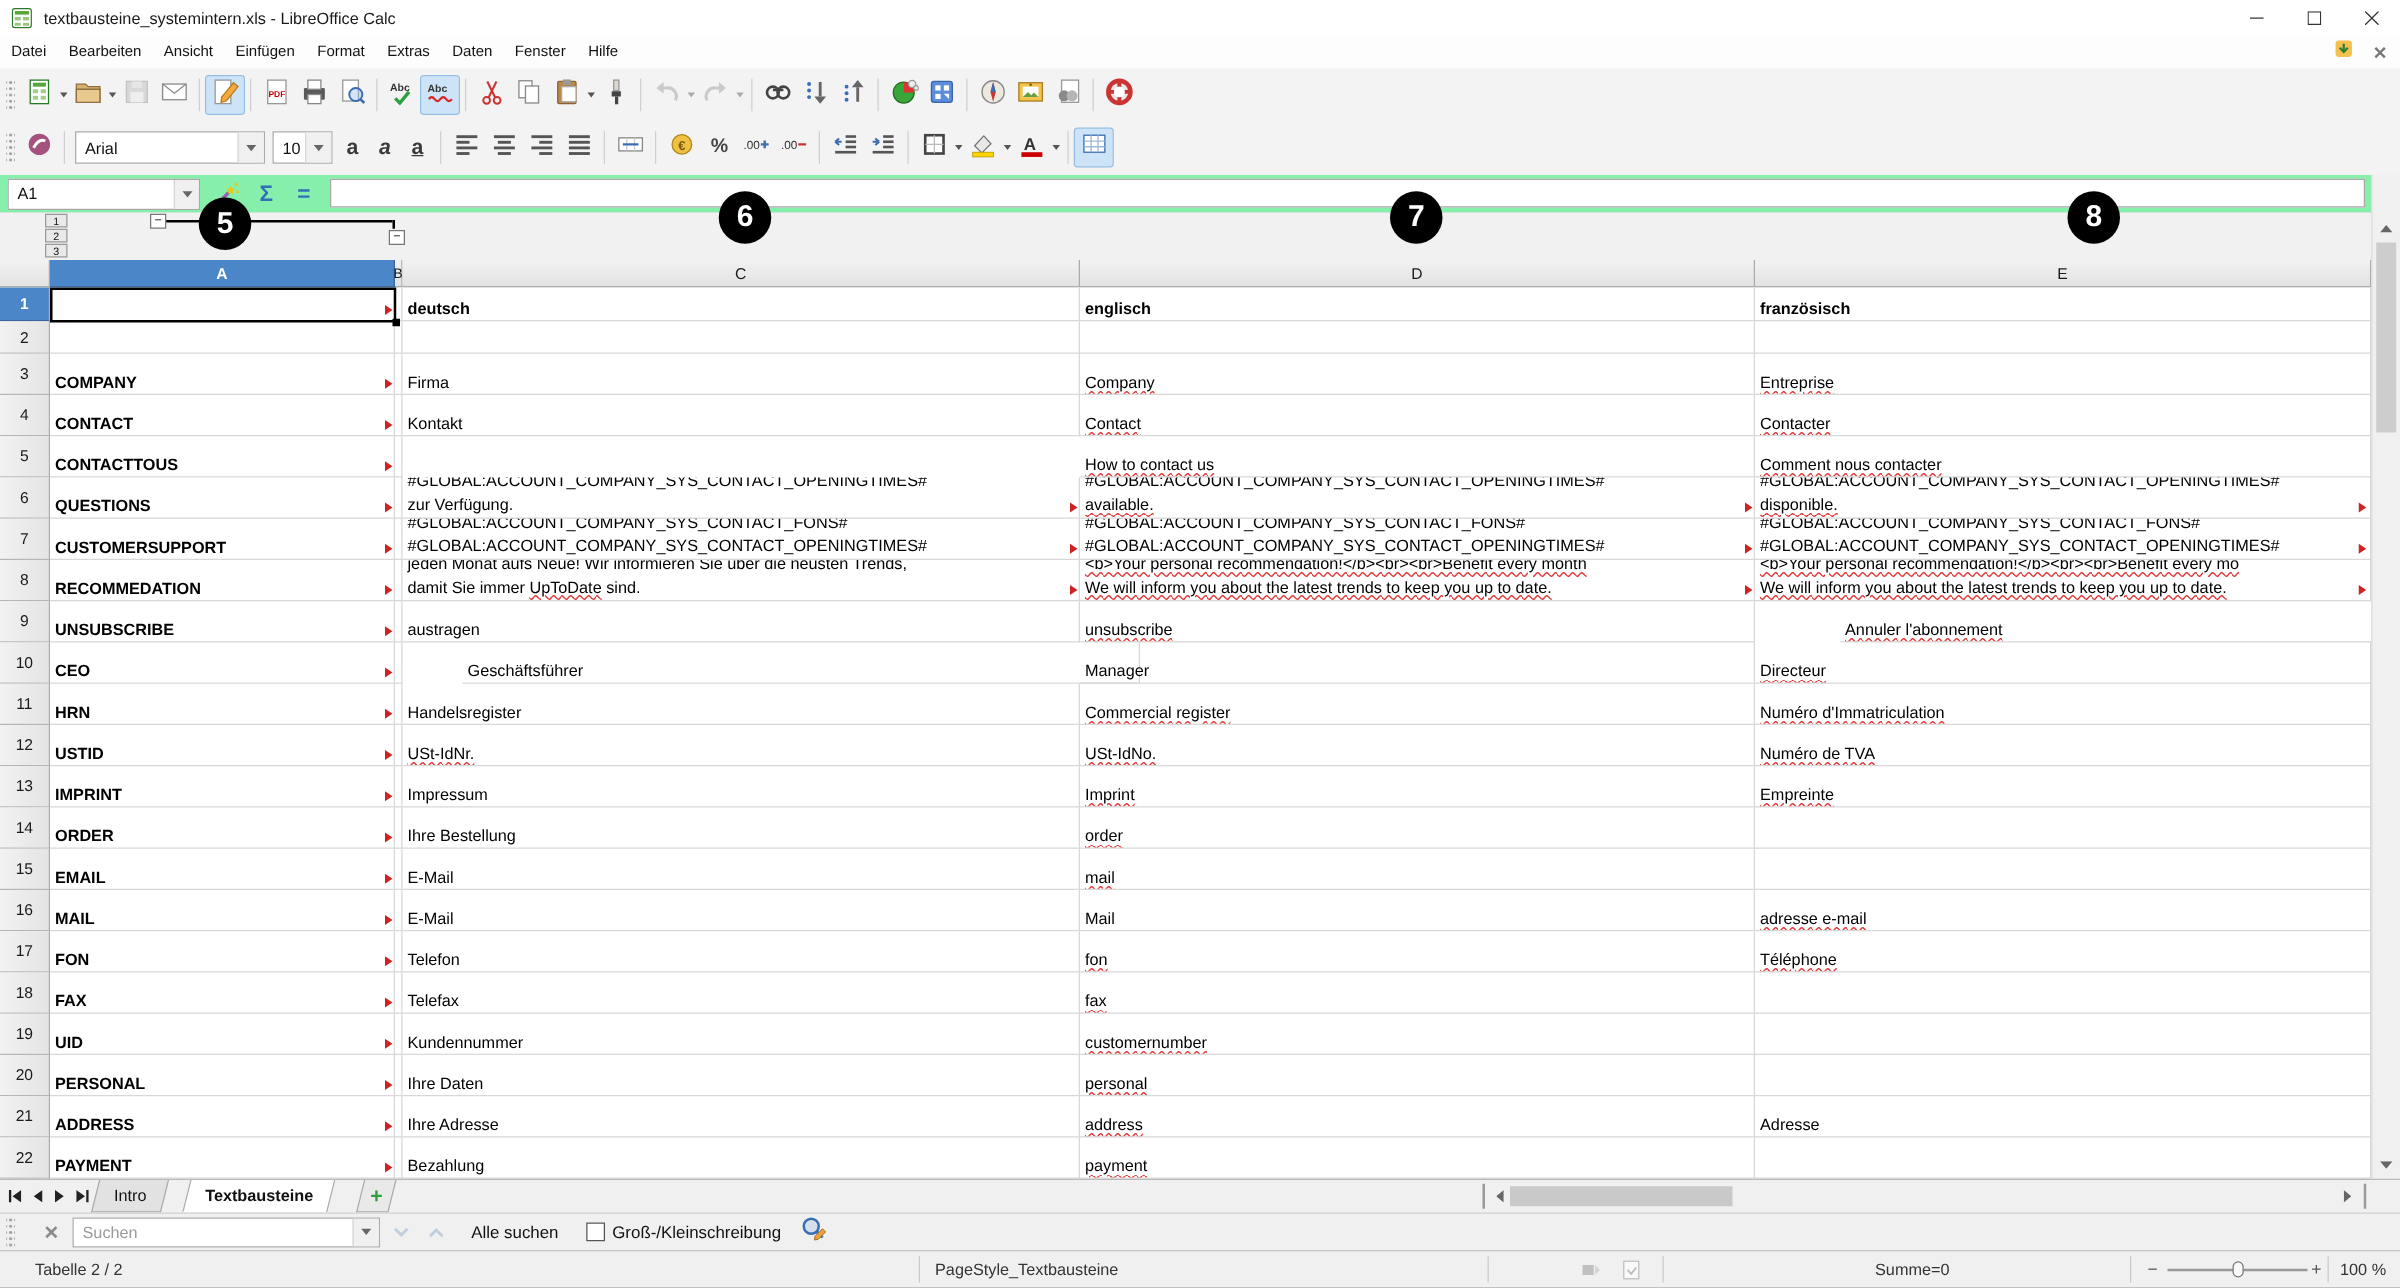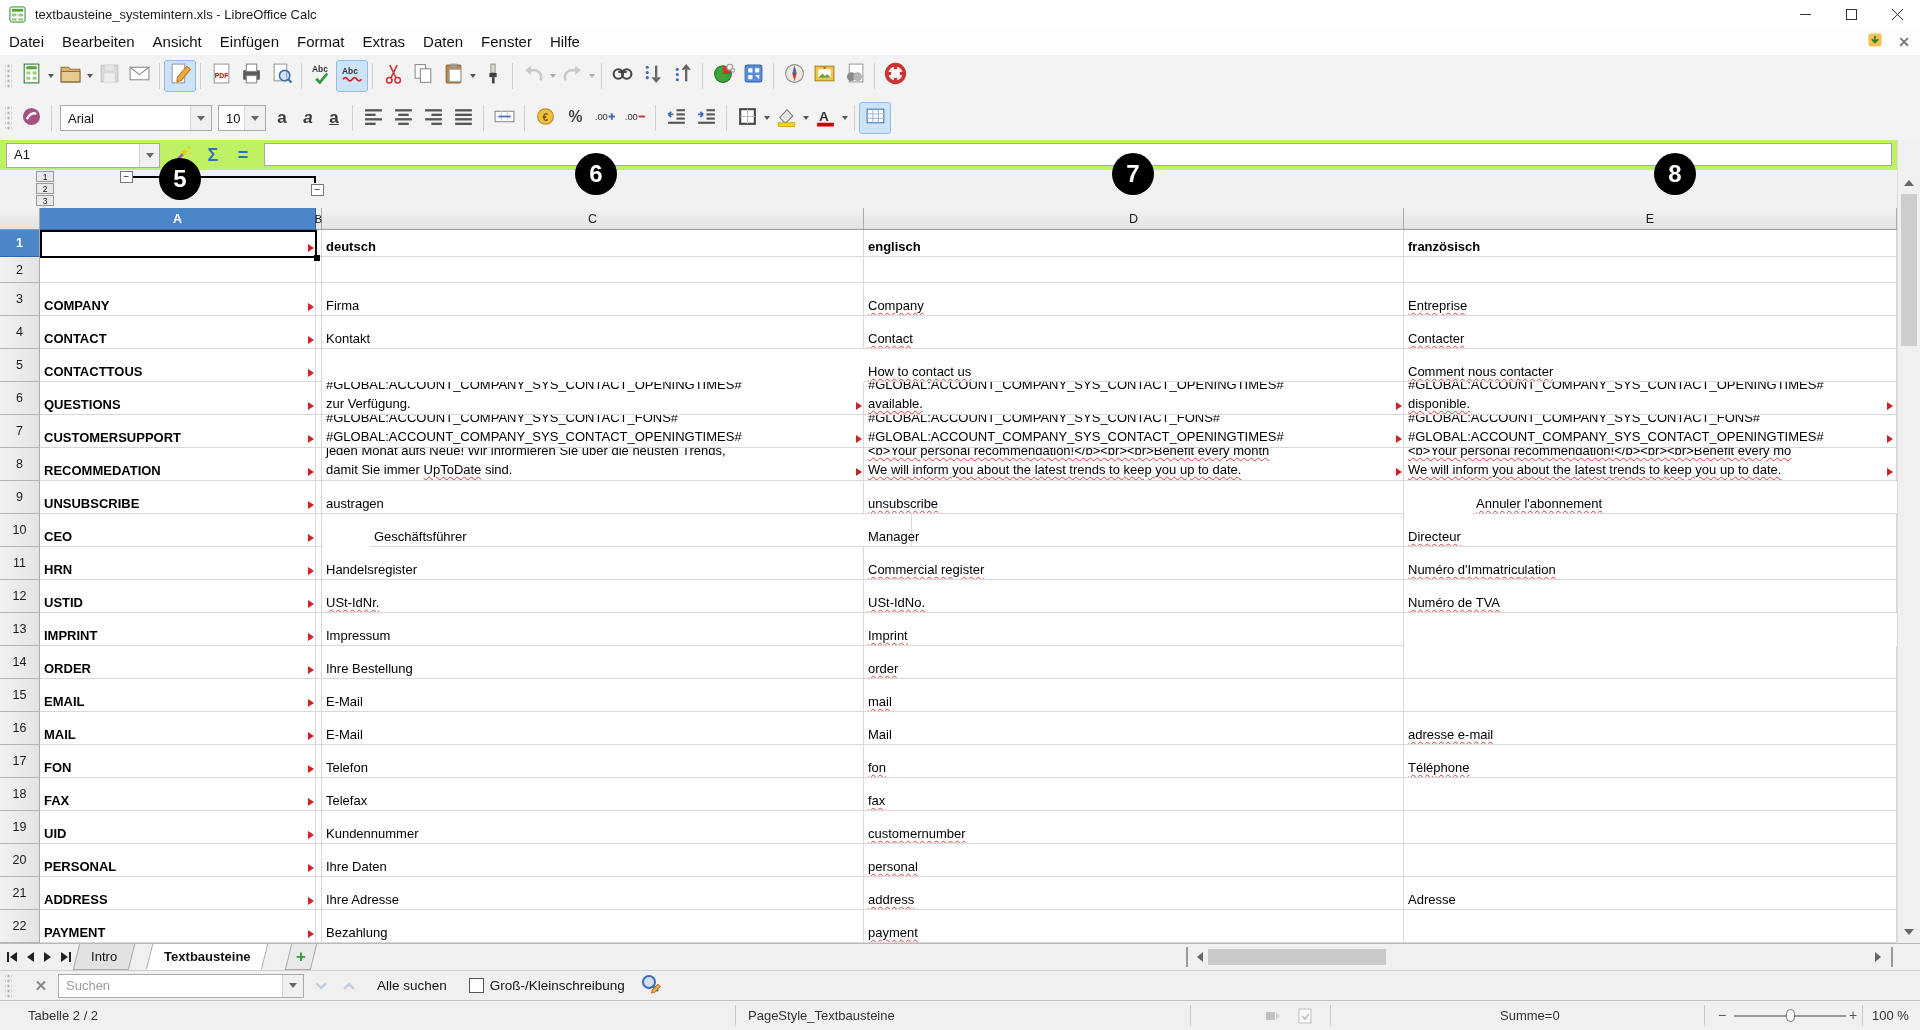--- a/index.html
+++ b/index.html
@@ -6,41 +6,41 @@
   .screen{position:relative;width:1920px;height:1030px;overflow:hidden;background:#fff;
     font-family:"Liberation Sans",sans-serif;color:#111;-webkit-font-smoothing:antialiased;}
   
   .titlebar{position:absolute;left:0;top:0;width:1920px;height:28px;background:#fff;border-bottom:1px solid #e2e2e2;display:flex;align-items:center;}
   .titlebar .appicon{width:17px;height:17px;margin-left:9px;}
   .titlebar .title{font-size:13px;margin-left:9px;color:#1a1a1a;}
   .winbtns{position:absolute;right:0;top:0;height:28px;display:flex;}
   .winbtn{width:46px;height:28px;display:flex;align-items:center;justify-content:center;}
   
   .menubar{position:absolute;left:0;top:28px;width:1920px;height:27px;background:#fdfdfd;display:flex;align-items:center;border-bottom:1px solid #ececec;}
-  .menuitem{padding:0 9px;font-size:15px;height:27px;line-height:27px;}
+  .menuitem{padding:0 9px;font-size:12px;height:27px;line-height:27px;}
   .menuright{position:absolute;right:4px;top:28px;height:27px;display:flex;align-items:center;gap:8px;}
   
   .toolbar{position:absolute;left:0;width:1920px;background:#f3f3f3;display:flex;align-items:center;}
   .tb1{top:55px;height:41px;border-bottom:1px solid #e3e3e3;}
   .tb2{top:96px;height:44px;border-bottom:1px solid #dcdcdc;}
   .grip{width:7px;height:26px;margin:0 4px 0 5px;background:radial-gradient(circle,#9a9a9a 1px,transparent 1.2px);background-size:4px 5px;background-position:center;}
   .tbbtn{position:relative;width:30px;height:30px;border-radius:2px;display:flex;align-items:center;justify-content:center;flex:0 0 auto;}
   .tbbtn svg{width:23px;height:23px;}
   .tbbtn.active{background:#cde3f7;outline:1px solid #92bde4;}
   .tbbtn.disabled{opacity:.45;}
   .tbsep{width:1px;height:26px;background:#cfcfcf;margin:0 5px;flex:0 0 auto;}
   .dd{width:9px;height:30px;display:flex;align-items:center;justify-content:center;flex:0 0 auto;}
   .dd::after{content:"";border-left:3.5px solid transparent;border-right:3.5px solid transparent;border-top:4px solid #555;}
   .combo{height:24px;background:#fff;border:1px solid #ababab;display:flex;align-items:center;margin:0 3px;flex:0 0 auto;}
   .combo .cval{flex:1;padding-left:7px;font-size:13px;color:#111;}
   .combo .carr{width:20px;height:100%;background:#f0f0f0;border-left:1px solid #d5d5d5;display:flex;align-items:center;justify-content:center;}
   .combo .carr::after{content:"";border-left:4px solid transparent;border-right:4px solid transparent;border-top:5px solid #666;}
   .fmt-glyph{width:26px;height:30px;display:flex;align-items:center;justify-content:center;font-size:17px;color:#3a3a3a;font-weight:bold;flex:0 0 auto;}
   
-  .formulabar{position:absolute;left:0;top:140px;width:1920px;height:30px;background:#bef264;border-bottom:1px solid #cccccc;}
+  .formulabar{position:absolute;left:0;top:140px;width:1920px;height:30px;background:#86efac;border-bottom:1px solid #cccccc;}
   .namebox{position:absolute;left:6px;top:3px;width:152px;height:23px;background:#fff;border:1px solid #a8a8a8;display:flex;}
   .namebox .nval{flex:1;font-size:13px;padding:3px 0 0 7px;}
   .fbicon{position:absolute;top:2px;width:26px;height:26px;display:flex;align-items:center;justify-content:center;}
   .inputline{position:absolute;left:264px;top:3px;width:1628px;height:23px;background:#fff;border:1px solid #a8a8a8;font-size:13px;padding-left:5px;box-sizing:border-box;}
   .fbexpand{position:absolute;right:1px;top:3px;width:20px;height:23px;display:flex;align-items:center;justify-content:center;background:#ececec;}
   
   .outline{position:absolute;left:0;top:170px;width:1897px;height:38px;background:#f1f1f1;border-bottom:1px solid #c8c8c8;}
   .lvlbtn{position:absolute;left:36px;width:18px;height:11px;background:#e9e9e9;border:1px solid #9a9a9a;font-size:8.5px;text-align:center;line-height:11px;box-sizing:border-box;}
   .minusbox{position:absolute;width:13px;height:12px;background:#fff;border:1px solid #777;font-size:10px;line-height:10px;text-align:center;box-sizing:border-box;}
   .grpline{position:absolute;height:2px;background:#000;}
@@ -825,20 +825,25 @@
       </div>
       <div class="cell" style="left: 316px; top: 383px; width: 6px; height: 33px;"></div>
       <div class="cell" style="left: 322px; top: 383px; width: 542px; height: 33px;">
         <div class="ct">
           <div><span>Impressum</span></div>
         </div>
       </div>
       <div class="cell" style="left: 864px; top: 383px; width: 540px; height: 33px;">
         <div class="ct">
           <div><span class="wavy">Imprint</span></div>
+        </div>
+      </div>
+      <div class="cell" style="left: 1404px; top: 383px; width: 493px; height: 33px;">
+        <div class="ct">
+          <div><span class="wavy">Empreinte</span></div>
         </div>
       </div>
       <div class="tri" style="left: 308px; top: 403px;"></div>
       <div class="rowhdr" style="top: 416px; height: 33px;">14</div>
       <div class="cell boldc" style="left: 40px; top: 416px; width: 276px; height: 33px;">
         <div class="ct">
           <div><span>ORDER</span></div>
         </div>
       </div>
       <div class="cell" style="left: 316px; top: 416px; width: 6px; height: 33px;"></div>

